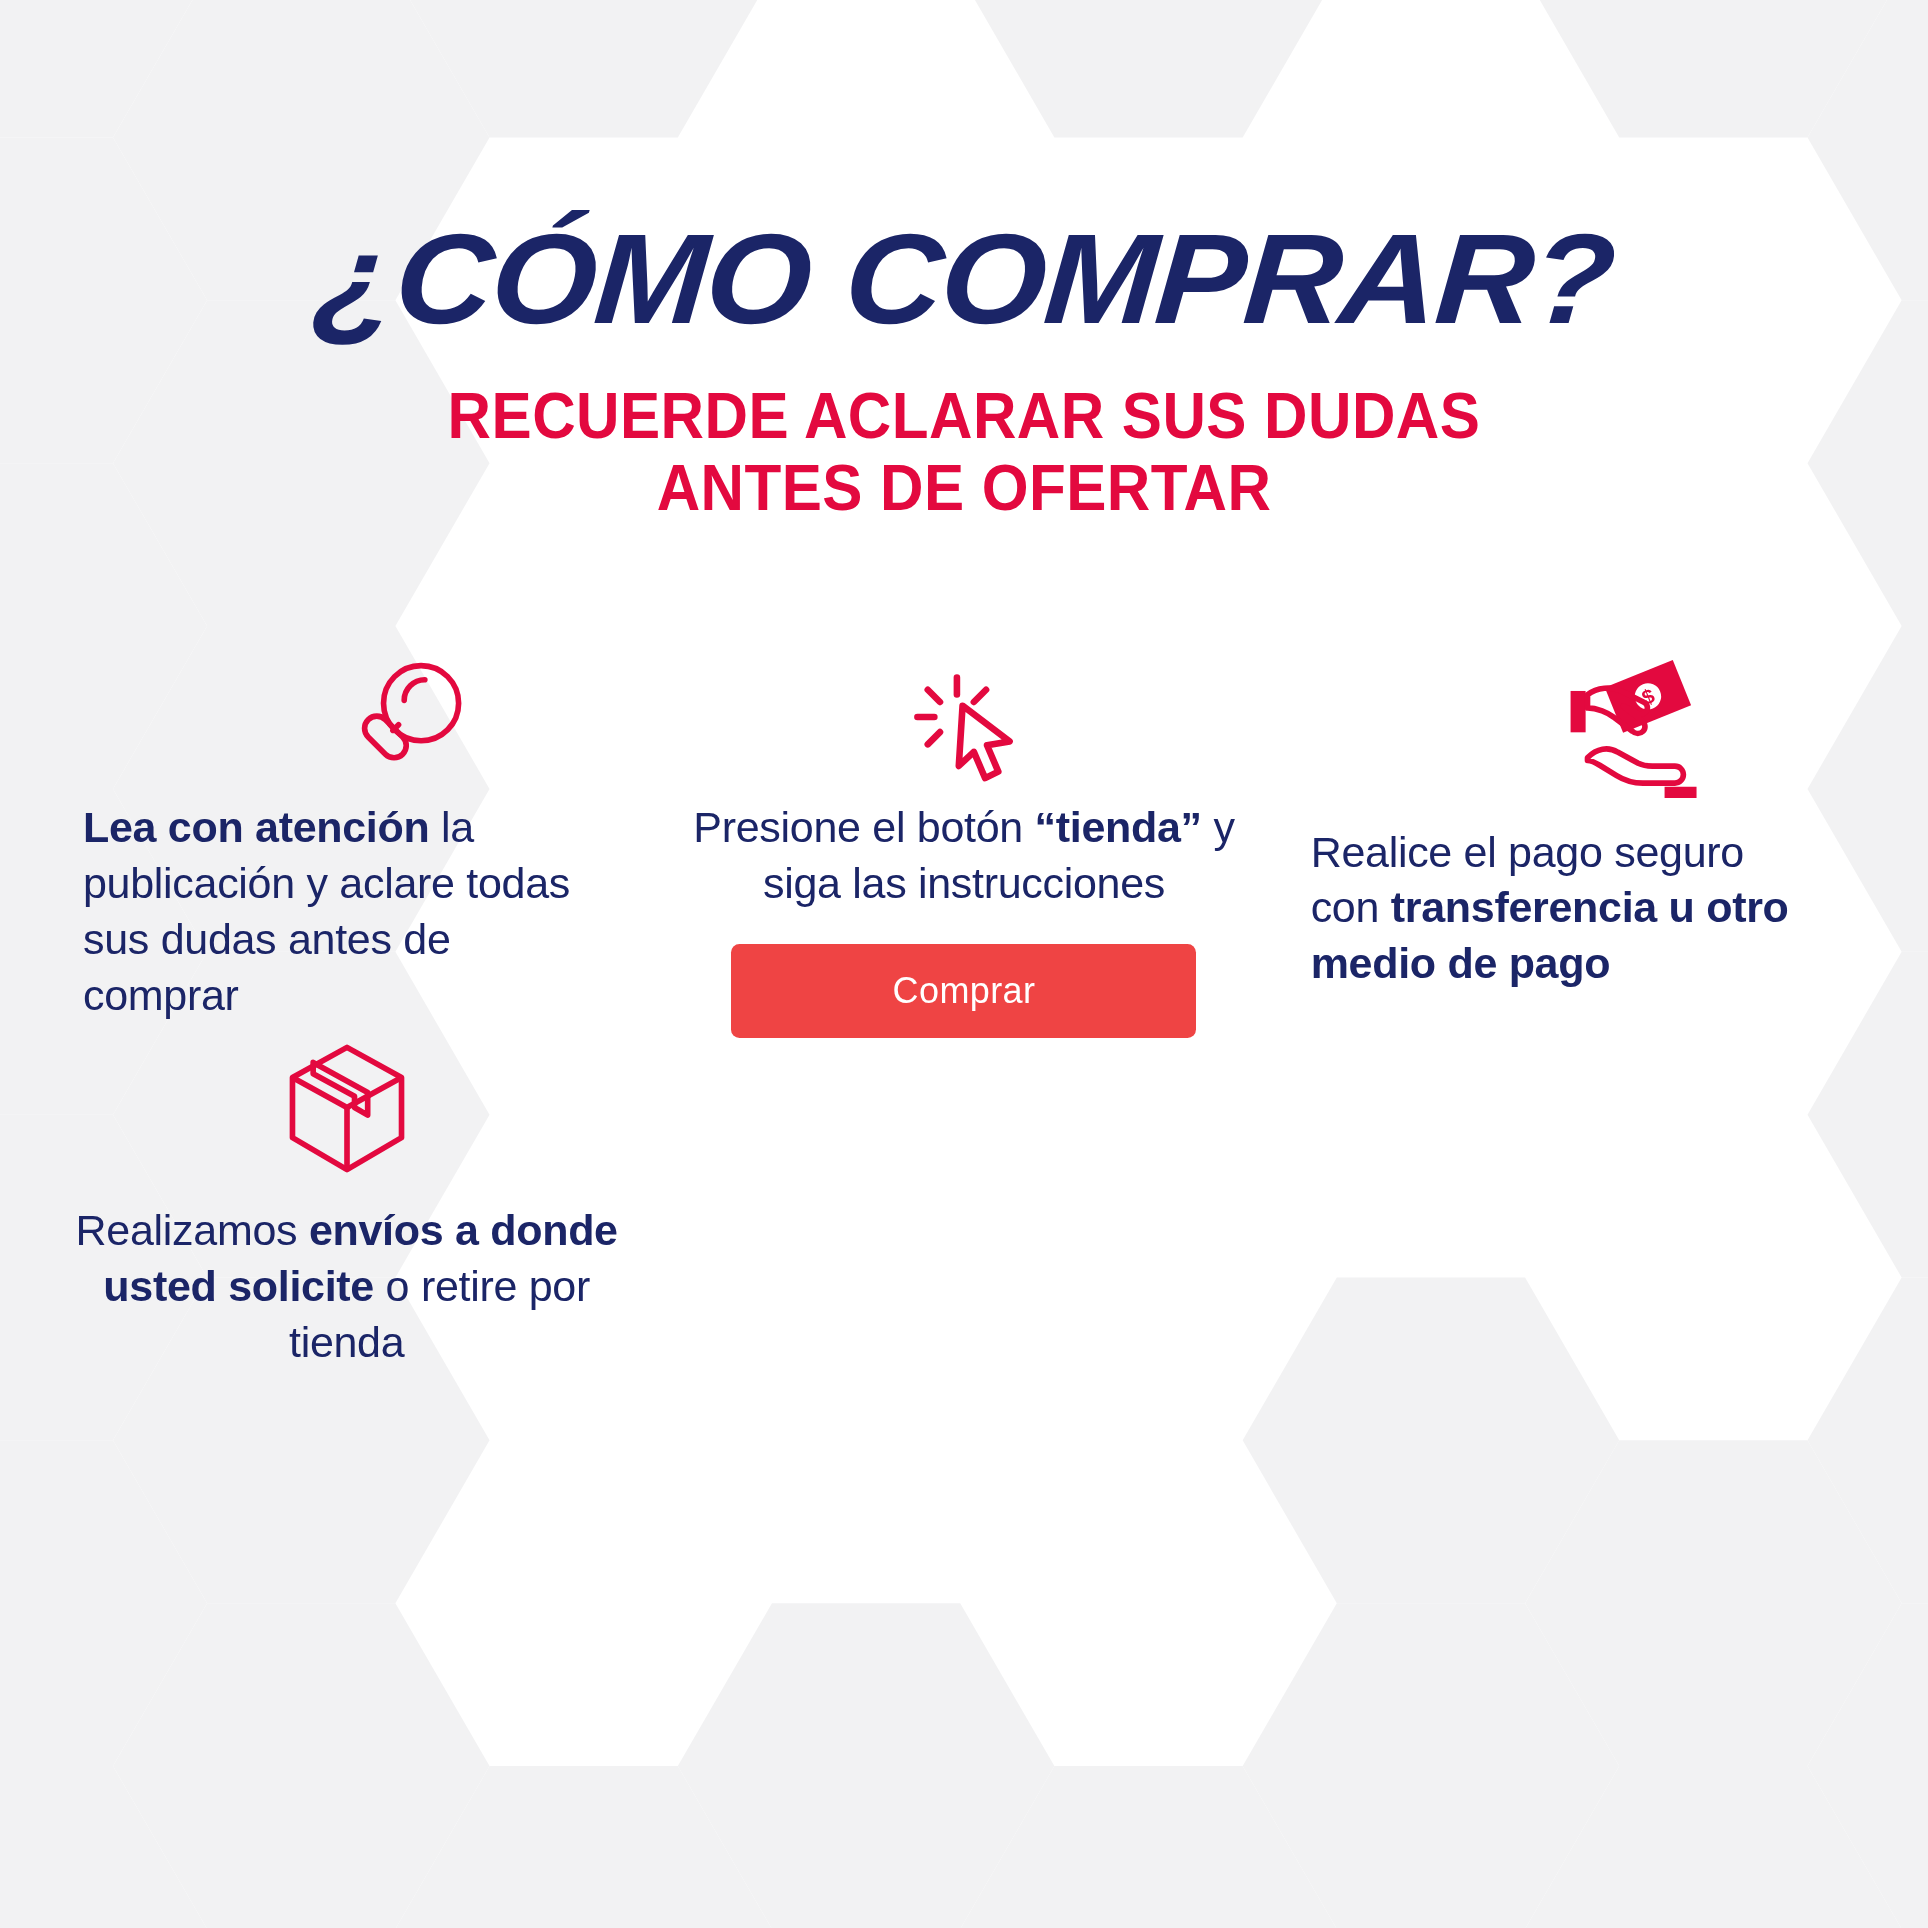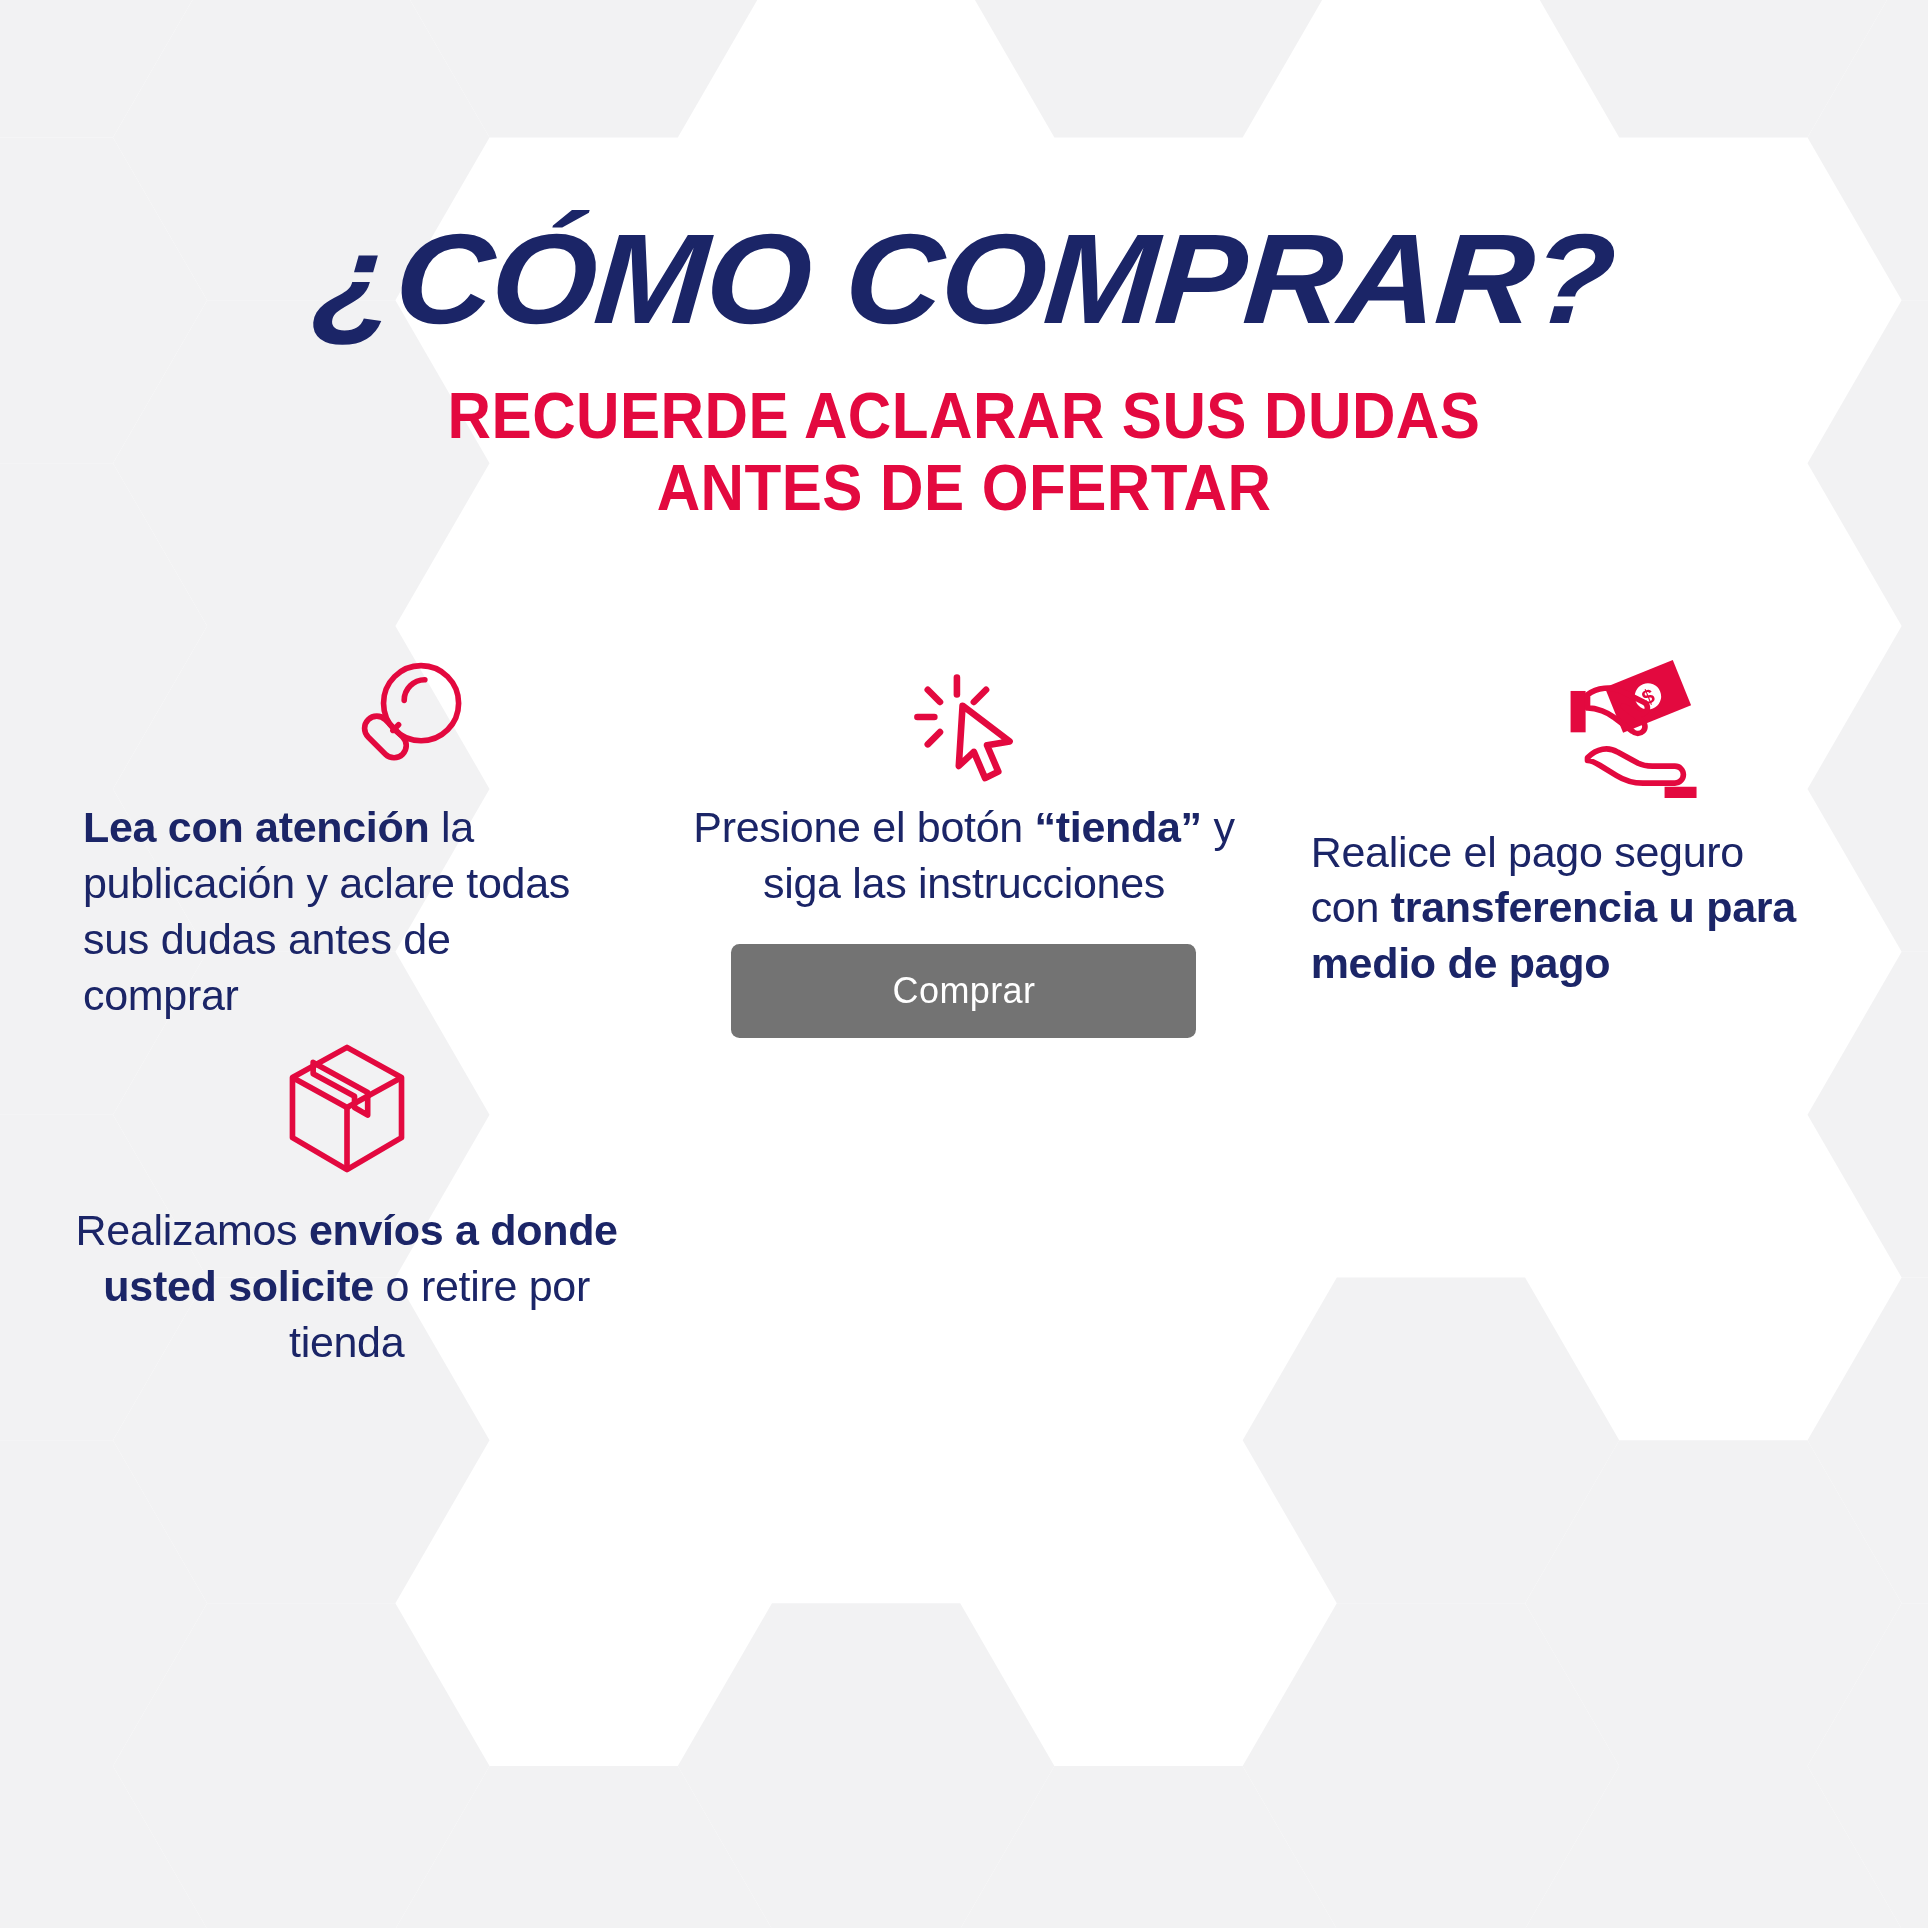--- a/index.html
+++ b/index.html
@@ -108,21 +108,21 @@
   .icon-shift-r1c1 { transform: translateX(66px); }
   .icon-shift-r1c2 { transform: translateX(0px); }
   .icon-shift-r1c3 { transform: translateX(83px); }
   .icon-shift-r2c1 { transform: translateX(77px); }
   .icon-shift-r2c3 { transform: translateX(-15px); }
   
   #comprar-button {
     margin: 32px auto 0 auto;
     width: 465px;
     height: 94px;
-    background: #737373;
+    background: #ef4444;
     border: none;
     border-radius: 8.5px;
     color: #ffffff;
     font-family: "Liberation Sans", sans-serif;
     font-size: 36px;
     letter-spacing: 0.4px;
     display: flex;
     align-items: center;
     justify-content: center;
     cursor: pointer;
@@ -245,21 +245,21 @@
           <path d="M12 34 h16 v44 h-16 z" fill="#E3093F"></path>
           <path d="M30 38 c10 -8 26 -9 36 -4 l24 12 c4 2 5 7 2 10 c-3 3 -7 3 -10 1 l-14 -7
                    c6 5 14 11 20 16 c4 3 4 8 1 11 c-3 3 -8 3 -11 0 l-20 -15 c-6 -5 -18 -10 -28 -10 z" stroke="#E3093F" stroke-width="6" fill="none" stroke-linejoin="round"></path>
 
           <path d="M30 105 c10 -10 22 -12 32 -6 l22 12 c4 2 10 3 15 3 h24 c5 0 9 4 9 9 c0 5 -4 9 -9 9
                    h-34 c-10 0 -20 -3 -28 -8 l-18 -11 c-5 -3 -10 -5 -13 -5 z" stroke="#E3093F" stroke-width="6" fill="none" stroke-linejoin="round"></path>
           <path d="M112 136 h34 v12 h-34 z" fill="#E3093F"></path>
         </svg>
       </div>
       <div class="card-text t-left">
-        <span>Realice el pago seguro con </span><b>transferencia u para medio de pago</b>
+        <span>Realice el pago seguro con </span><b>transferencia u otro medio de pago</b>
       </div>
     </div>
 
     <div class="card r2 r2c2">
       <div class="card-icon icon-shift-r2c2">
         <svg class="icon-svg" width="132" height="141" viewBox="0 0 140 150" fill="none" xmlns="http://www.w3.org/2000/svg">
           <g stroke="#E3093F" stroke-width="6" stroke-linejoin="round" fill="none">
             <path d="M70 10 L128 42 L128 106 L70 140 L12 106 L12 42 Z"></path>
             <path d="M12 42 L70 74 L128 42"></path>
             <path d="M70 74 L70 140"></path>

